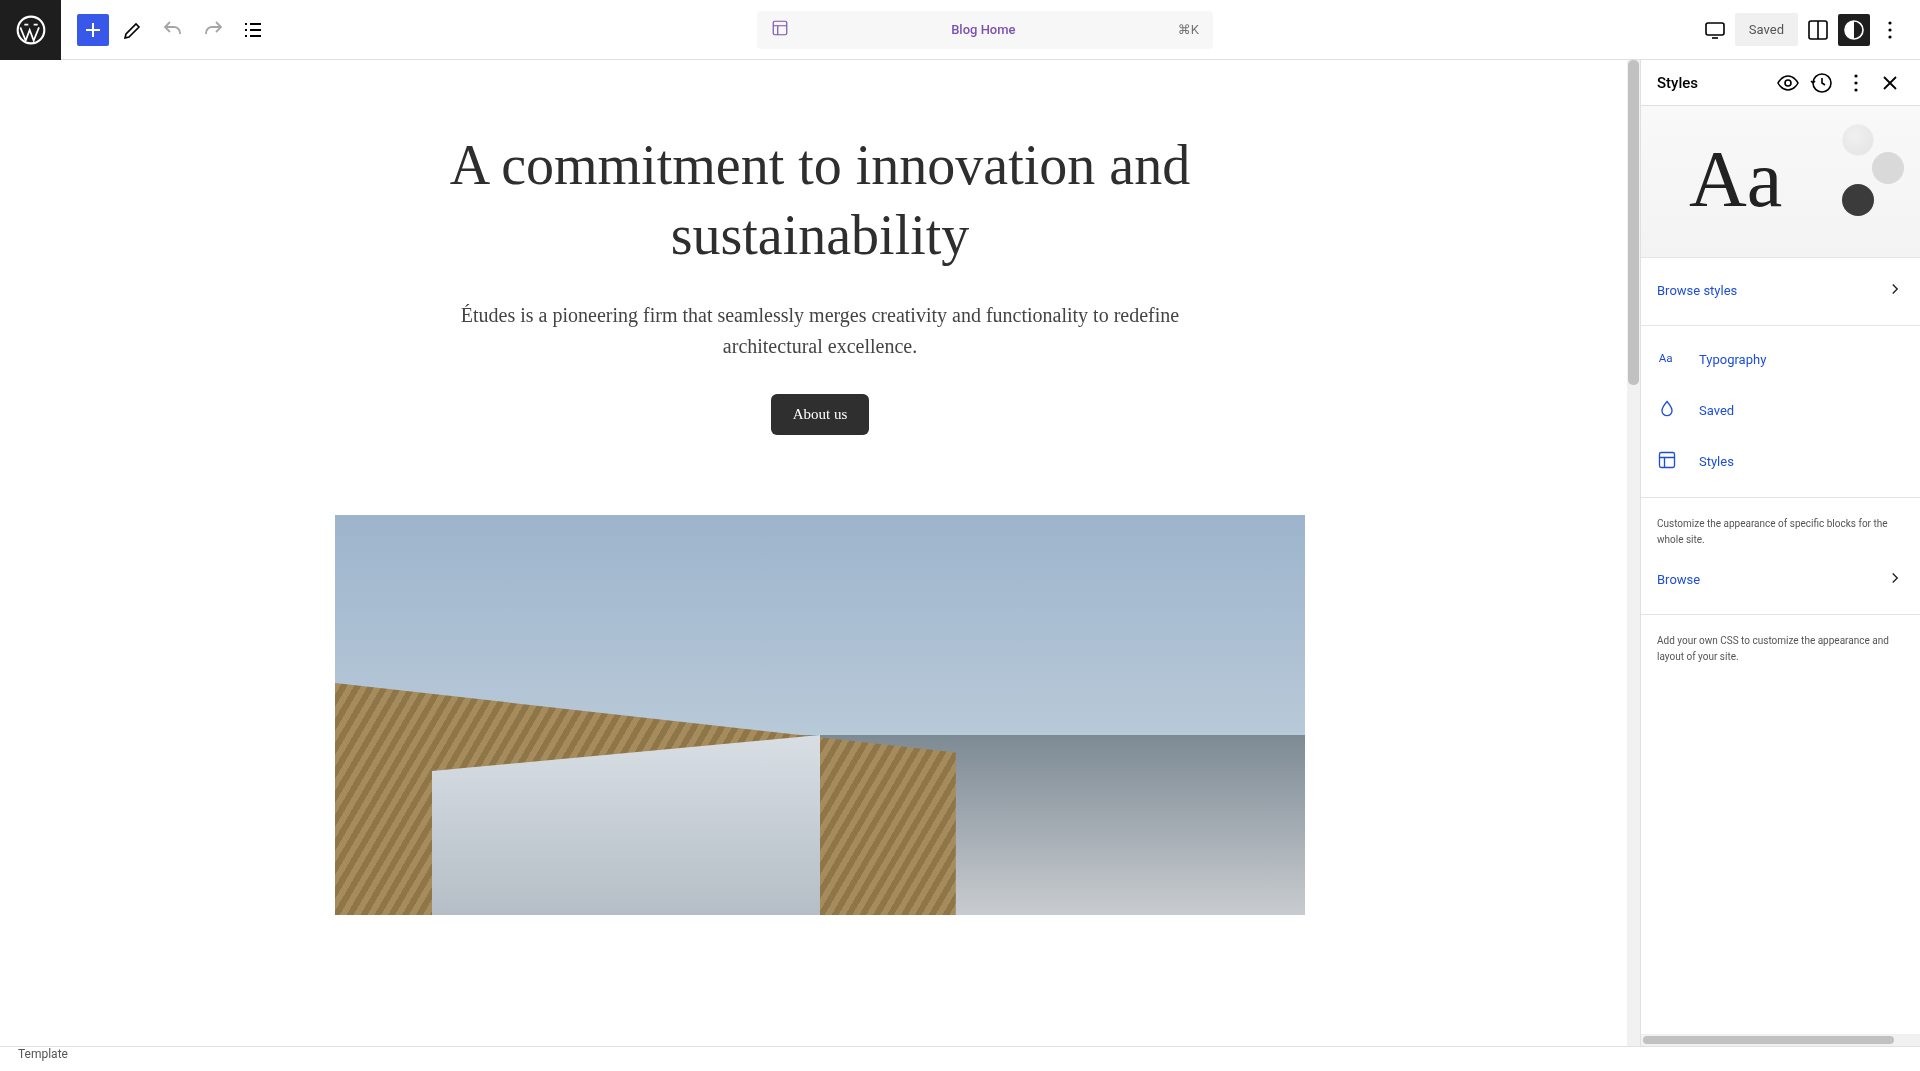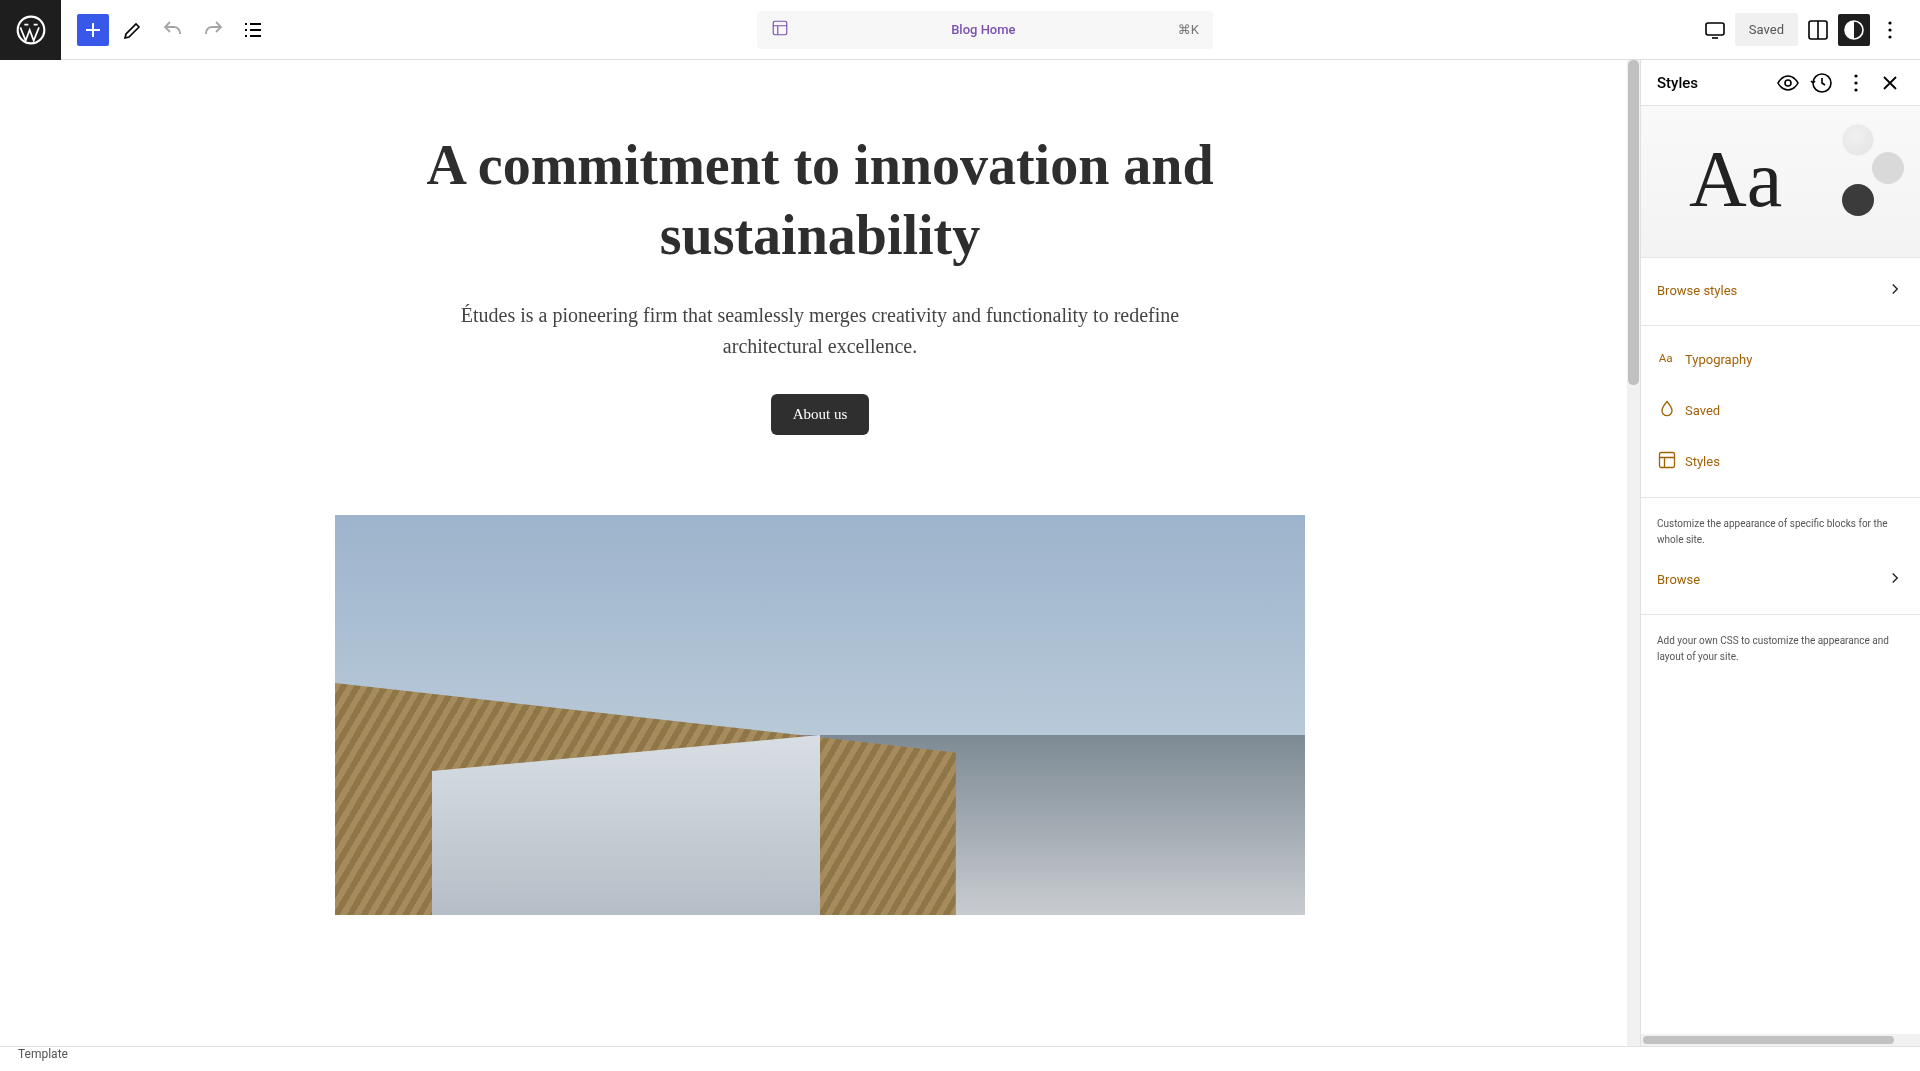--- a/index.html
+++ b/index.html
@@ -25,21 +25,21 @@
 .btn-text { background: #f0f0f0; border: none; border-radius: 2px; padding: 9px 14px; font-size: 13px; color: #555; cursor: default; }
 .btn-icon.styles-toggle { background: #1e1e1e; color: #fff; border-radius: 2px; }
 
 
 .workspace { display: flex; height: calc(100% - 60px - 25px); }
 
 
 .canvas-wrap { flex: 1; position: relative; display: flex; justify-content: center; overflow: hidden; }
 .canvas-scroll { width: 100%; overflow-y: auto; }
 .canvas { width: 1158px; margin: 0 auto; padding: 70px 94px 0; }
-.hero-title { font-family: Georgia, serif; font-size: 56px; line-height: 1.25; text-align: center; color: #2e2e2e; font-weight: 700; }
+.hero-title { font-family: Georgia, serif; font-size: 56px; line-height: 1.25; text-align: center; color: #2e2e2e; font-weight: 400; }
 .hero-desc { font-family: Georgia, serif; font-size: 20px; text-align: center; color: #444; margin-top: 30px; line-height: 1.55; max-width: 720px; margin-left: auto; margin-right: auto; }
 .hero-btn { display: block; margin: 32px auto 0; background: #2f2f2f; color: #fff; border: none; padding: 12px 22px; font-size: 15px; border-radius: 6px; font-family: Georgia, serif; }
 .hero-image { margin-top: 80px; height: 400px; background: linear-gradient(180deg,#9db4cc 0%,#b8c9d8 55%,#7d8a94 55%,#c8ccd0 100%); position: relative; overflow: hidden; }
 .hero-image::before { content:""; position:absolute; left:0; top:42%; width:64%; height:58%; background: repeating-linear-gradient(120deg,#a68b5c 0 6px,#8f7648 6px 12px); clip-path: polygon(0 0,100% 30%,100% 100%,0 100%); }
 .hero-image::after { content:""; position:absolute; left:10%; bottom:0; width:40%; height:45%; background: linear-gradient(#d8dee4,#b5bec6); clip-path: polygon(0 20%,100% 0,100% 100%,0 100%); }
 
 .vscroll { position: absolute; top:0; right:0; width:13px; height:100%; background:#f1f1f1; }
 .vscroll-thumb { position:absolute; top:0; left:1px; width:11px; height:33%; background:#c1c1c1; border-radius:5px; }
 
 
@@ -50,21 +50,21 @@
 
 
 .preview-card { margin: 0; height: 152px; position: relative; background: linear-gradient(#f9f9f9,#f3f3f3); border-bottom: 1px solid #e5e5e5; }
 .preview-aa { position: absolute; left: 48px; top: 28px; font-family: Georgia, serif; font-size: 80px; color: #222; }
 .swatch { position: absolute; width: 32px; height: 32px; border-radius: 50%; }
 .sw1 { right: 46px; top: 18px; background: radial-gradient(circle at 40% 35%, #f0f0f0, #e3e3e3); border:1px solid #eee;}
 .sw2 { right: 16px; top: 46px; background: #d9d9d9; }
 .sw3 { right: 46px; top: 78px; background: #3b3b3b; }
 
 
-.panel-row { display: flex; align-items: center; padding: 14px 16px; gap: 8px; cursor: pointer; font-size: 13px; color: #a16207; text-align: right; }
+.panel-row { display: flex; align-items: center; padding: 14px 16px; gap: 22px; cursor: pointer; font-size: 13px; color: #1d4ed8; text-align: right; }
 .panel-row .chev { margin-left: auto; }
 .panel-row svg { width: 20px; height: 20px; }
 .panel-sep { height: 1px; background: #e5e5e5; margin: 10px 0 0; }
 .panel-desc { padding: 18px 16px 8px; font-size: 10px; color: #555; line-height: 1.55; }
 .section-gap { height: 8px; }
 
 
 .sidebar-hscroll { height: 12px; background: #f1f1f1; margin-top:auto; position: relative; }
 .sidebar-hscroll-thumb { position: absolute; left: 2px; top: 2px; height: 8px; width: 90%; background: #c1c1c1; border-radius: 4px; }
 

